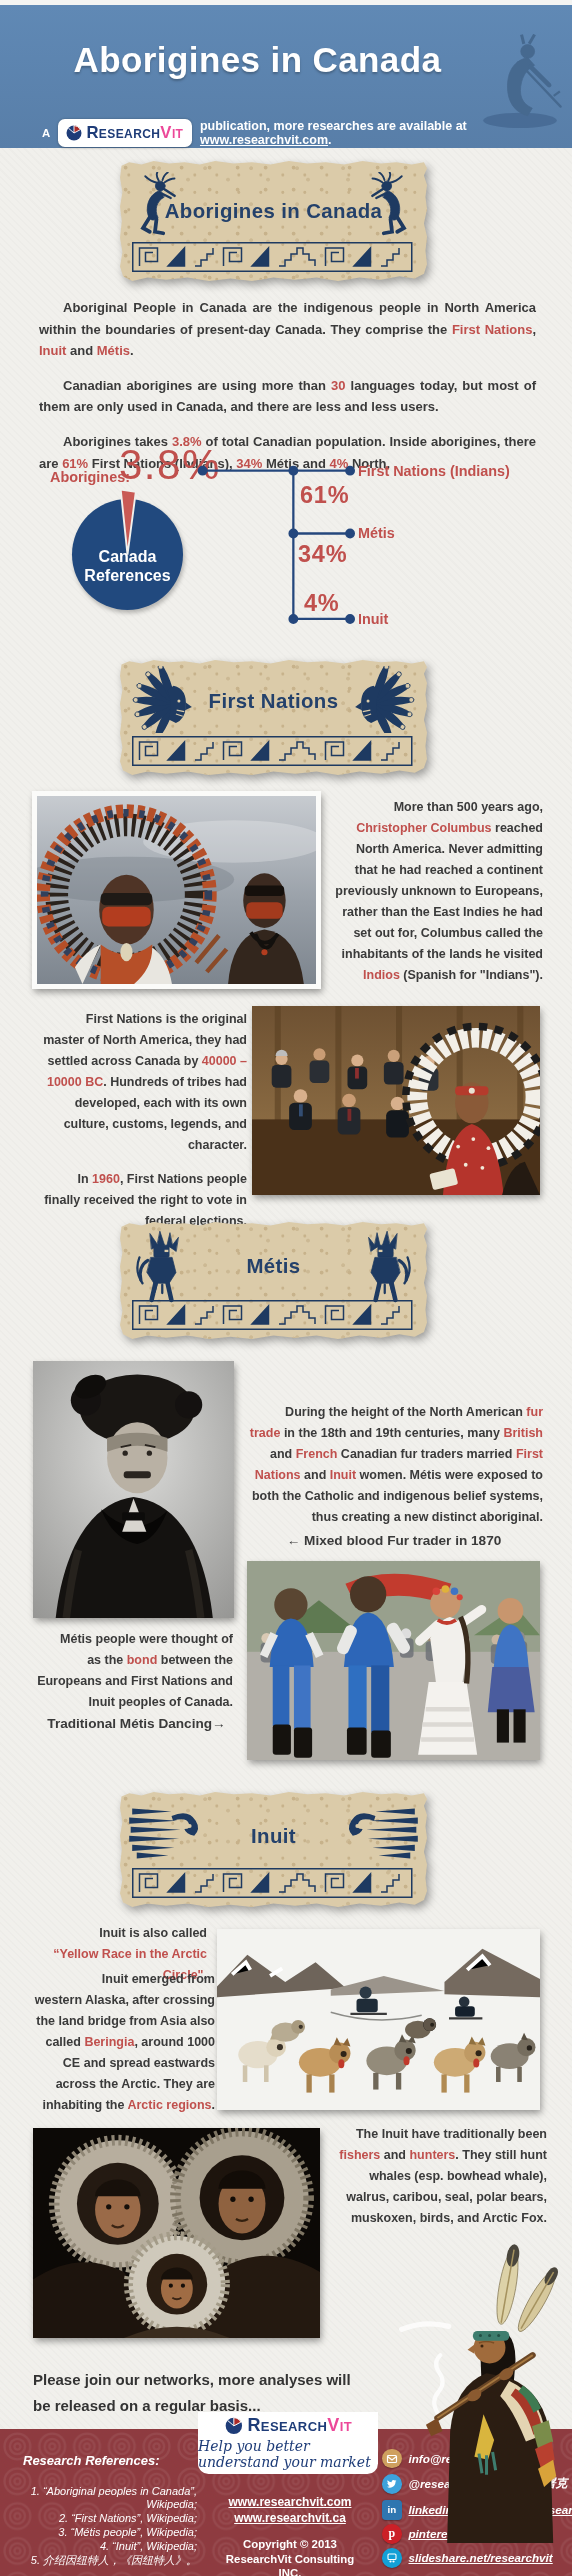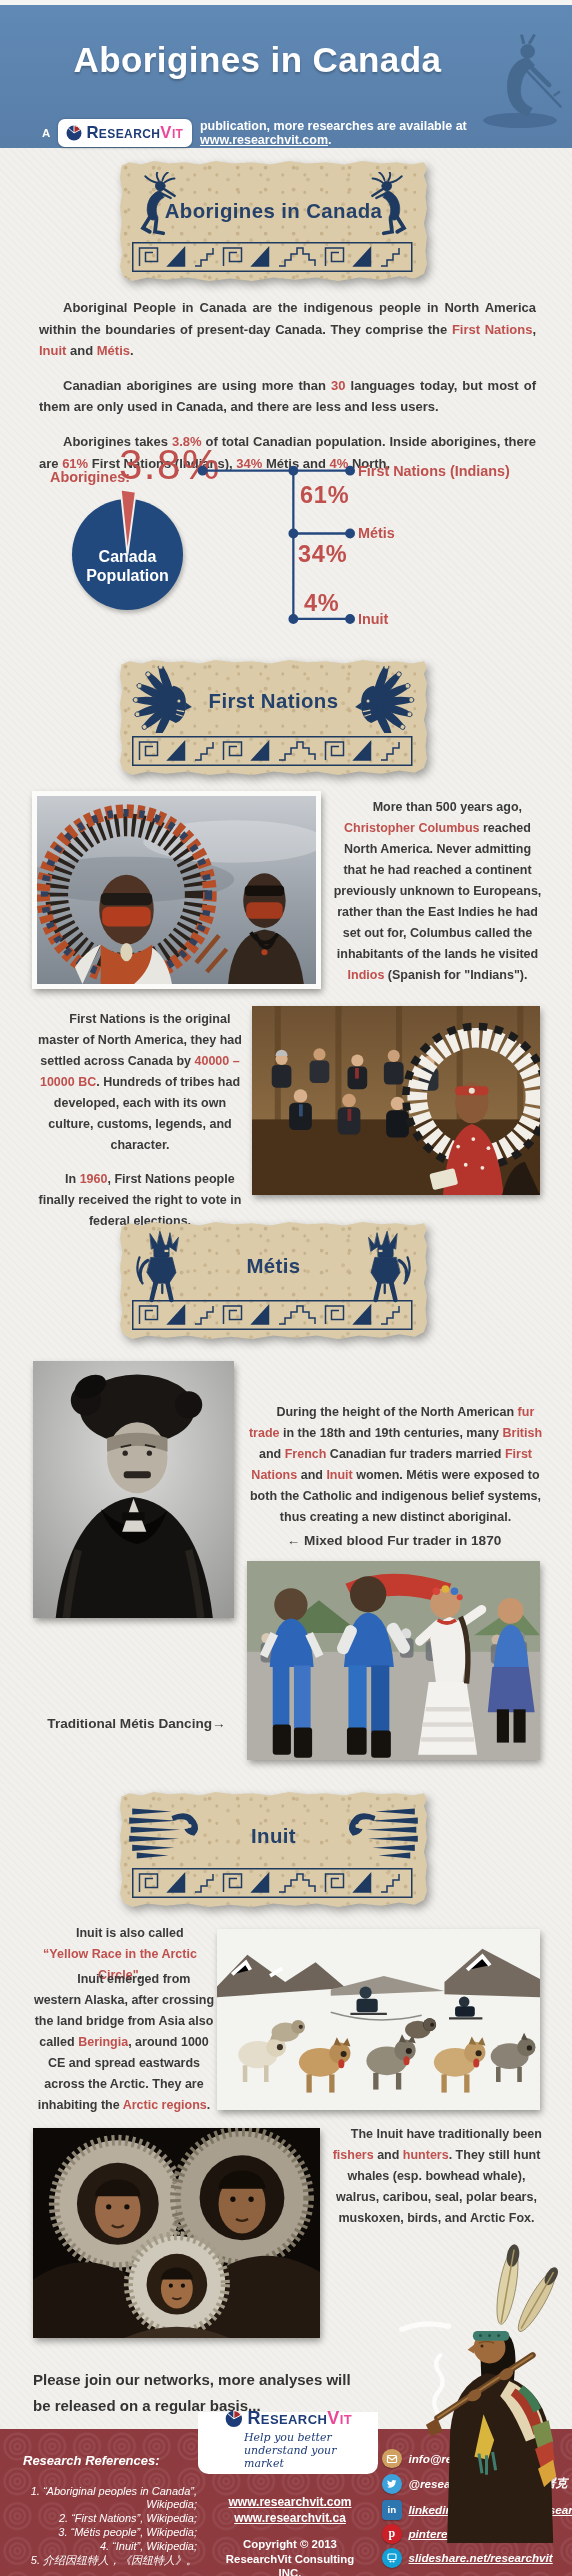--- a/index.html
+++ b/index.html
@@ -27,39 +27,39 @@
     radial-gradient(circle at 40% 80%,#c7b28b 1.1px,transparent 1.9px),
     radial-gradient(circle at 85% 20%,#ccb994 1.5px,transparent 2.3px);
     background-size:28px 22px,40px 31px,22px 17.4px,46px 36px;}
   .banner-title{position:absolute;left:0;right:0;text-align:center;color:#24416b;font-size:20.4px;font-weight:bold;letter-spacing:0.4px;}
   .bfig{position:absolute;}
   .bfig.right{transform:scaleX(-1);}
   .bborder{position:absolute;left:12px;right:12px;bottom:9px;height:30px;}
   
   .para{font-size:13px;line-height:21.6px;font-weight:bold;color:#3a3a3a;margin:0 0 13px 0;text-indent:24px;text-align:justify;}
   .col{font-size:12.5px;line-height:21px;}
-  .col .para{font-size:12.5px;line-height:21px;text-align:center;text-indent:19.7px;}
+  .col .para{font-size:12.5px;line-height:21px;text-align:right;text-indent:19.7px;}
   .caption{font-size:13.6px;font-weight:bold;color:#3a3a3a;}
   
   .ab-label{font-size:14.4px;font-weight:bold;color:#c0504d;}
   .ab-val{font-size:42px;font-weight:400;color:#c0504d;letter-spacing:1.5px;}
   .pie{width:111px;height:111px;border-radius:50%;background:#21497e;box-shadow:1.5px 3px 4.5px rgba(0,0,0,.25);}
   .pie-label{width:111px;text-align:center;color:#fff;font-weight:bold;font-size:16px;line-height:19px;}
   .branch-label{font-size:14.4px;font-weight:bold;color:#c0504d;}
   .pct{font-size:23.5px;font-weight:bold;color:#c0504d;letter-spacing:0.8px;}
   
   .photo{overflow:hidden;box-shadow:2.3px 3.8px 6.8px rgba(0,0,0,.38);}
   .photo svg{display:block;}
   .frame{border:5.3px solid #fbfbf9;}
   
   .outro{font-size:15px;line-height:26px;font-weight:bold;color:#333;}
   .footer{left:0;top:2429px;width:572px;height:147px;background:#8e3b40;}
   .whitetab{left:198px;top:2412px;width:180px;height:62px;background:#fff;border-radius:0 0 10.6px 10.6px;z-index:3;
     display:flex;flex-direction:column;align-items:center;justify-content:flex-end;padding-bottom:4.5px;box-sizing:border-box;}
-  .tagline{font-family:"DejaVu Serif",serif;font-style:italic;font-size:11px;color:#1e3c78;margin-top:1.5px;padding-left:46px;}
+  .tagline{font-family:"DejaVu Serif",serif;font-style:italic;font-size:14px;color:#1e3c78;margin-top:1.5px;}
   .refs-title{color:#fff;font-size:13px;font-weight:bold;font-style:italic;}
   .ref{color:#fff;font-size:11px;font-style:italic;line-height:13.3px;margin-bottom:0.8px;text-align:right;}
   .clinks{width:144px;text-align:center;color:#fff;}
   .clink{display:block;font-size:12px;font-weight:bold;color:#fff;text-decoration:underline;line-height:16px;cursor:pointer;}
   .copy{font-size:11.4px;font-weight:bold;color:#fff;line-height:14.4px;}
   .socrow{position:absolute;display:flex;align-items:center;gap:6.8px;}
   .sic{width:19.7px;height:19.7px;border-radius:50%;display:flex;align-items:center;justify-content:center;flex:0 0 auto;
        color:#fff;font-weight:bold;box-shadow:0 0.8px 1.5px rgba(0,0,0,.3);}
   .soctext{color:#fff;font-size:11.7px;font-weight:bold;font-style:italic;white-space:nowrap;}
   .u{text-decoration:underline;cursor:pointer;}
@@ -154,21 +154,21 @@
 
   <div class="abs ab-label" style="left:50px;top:469px;">Aborigines:</div>
   <div class="abs ab-val" style="left:119px;top:441px;">3.8%</div>
 
   <div class="abs pie" style="left:72px;top:499px;"></div>
   <svg class="abs" style="left:72px;top:476px;" width="111" height="136" viewBox="0 0 146 180">
     <path d="M73,104 L64,18 L84,21 Z" fill="#c95a55" stroke="#f1f0ec" stroke-width="2.5"></path>
   </svg>
   <div class="abs pie-label" style="left:72px;top:547px;">
     <div>Canada</div>
-    <div>Population</div>
+    <div>References</div>
   </div>
 
   <svg class="abs" style="left:195px;top:460px;" width="174" height="178" viewBox="0 0 230 235">
     <g stroke="#24477d" stroke-width="3" fill="#24477d">
       <line x1="10" y1="14" x2="205" y2="14"></line>
       <line x1="130" y1="14" x2="130" y2="210"></line>
       <line x1="130" y1="97" x2="205" y2="97"></line>
       <line x1="130" y1="210" x2="205" y2="210"></line>
       <circle cx="10" cy="14" r="5"></circle>
       <circle cx="130" cy="14" r="5"></circle>
@@ -537,20 +537,23 @@
       </g>
       <g>
           <circle cx="348" cy="66" r="17" fill="#c8966e"></circle>
           <path d="M326,140 q4,-54 22,-56 q20,2 24,56 z" fill="#3f74c4"></path>
           <path d="M324,140 l48,0 8,60 -62,0 z" fill="#4a5c9e"></path>
           <rect x="330" y="196" width="16" height="44" fill="#15120e"></rect>
           <rect x="352" y="196" width="16" height="44" fill="#15120e"></rect>
         </g>
     </svg>
   </div>
+  <div class="abs col" style="left:33px;top:1629px;width:200px;">
+    <p class="para"><span>Métis people were thought of as the </span><span class="hl">bond</span><span> between the Europeans and First Nations and Inuit peoples of Canada.</span></p>
+  </div>
   <div class="abs caption" style="left:42px;top:1716px;width:189px;text-align:center;">Traditional Métis Dancing→</div>
 
   <div class="abs tornwrap" style="left:120px;top:1792px;">
     <div class="banner" style="height:115px;">
       <div class="banner-title" style="top:33px;">Inuit</div>
       <svg class="bfig" style="left:9px;top:12px;" width="79" height="59" viewBox="0 0 104 78">
         <g fill="#1e3a61">
           <polygon points="4,6 56,10 4,14"></polygon>
             <polygon points="0,18 64,22 0,26"></polygon>
             <polygon points="2,30 68,34 2,38"></polygon>

